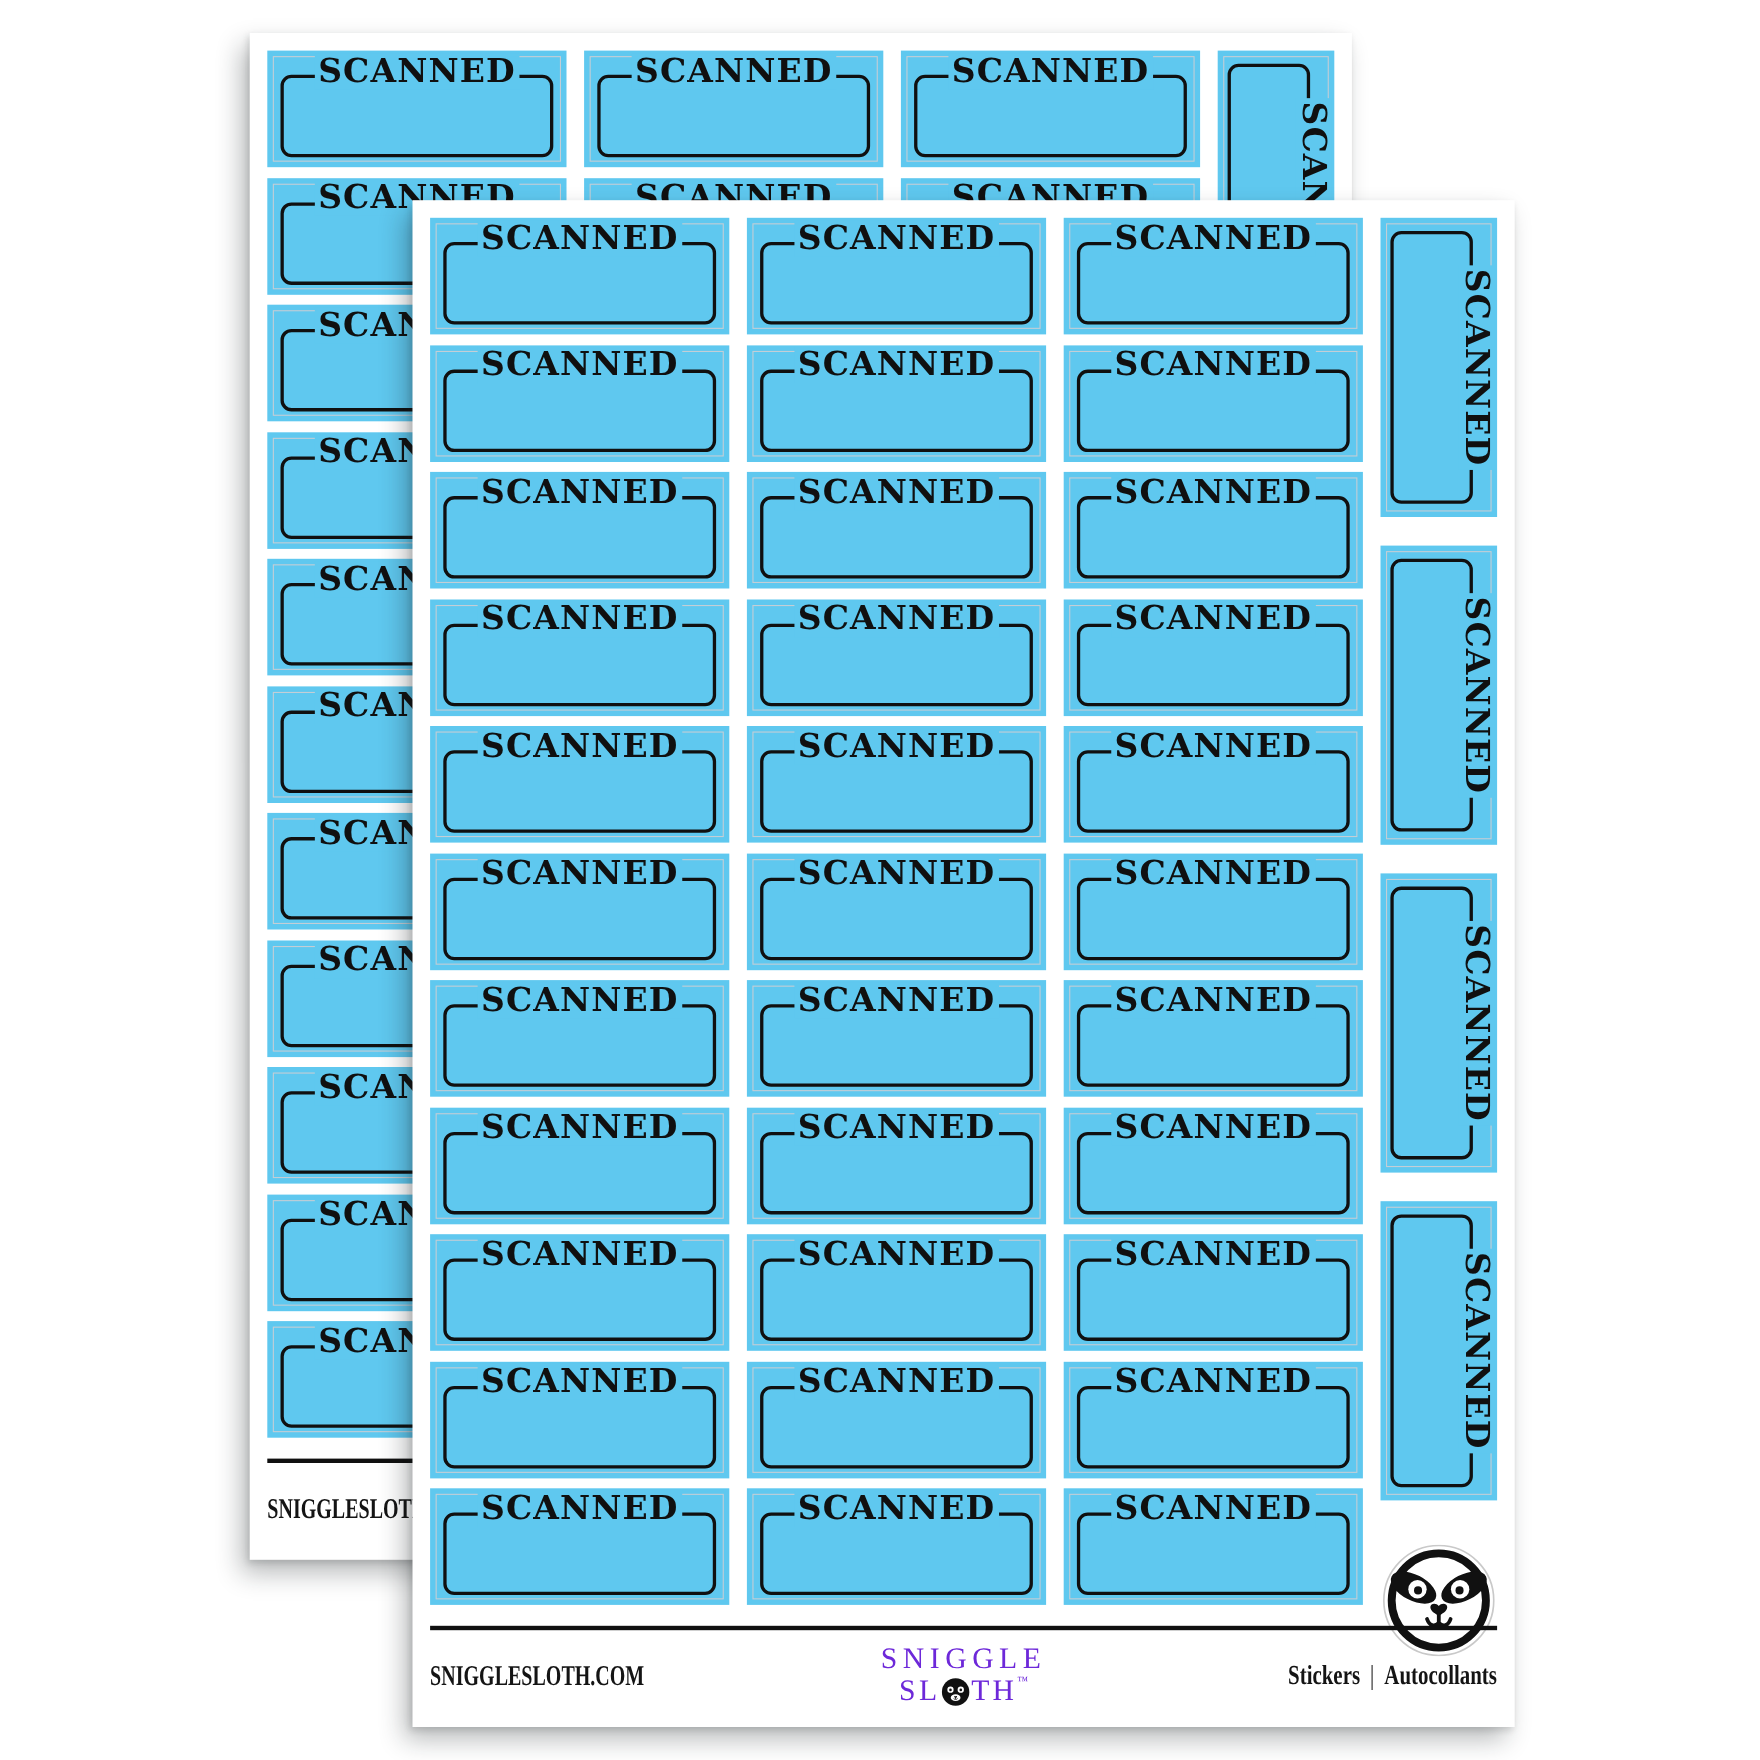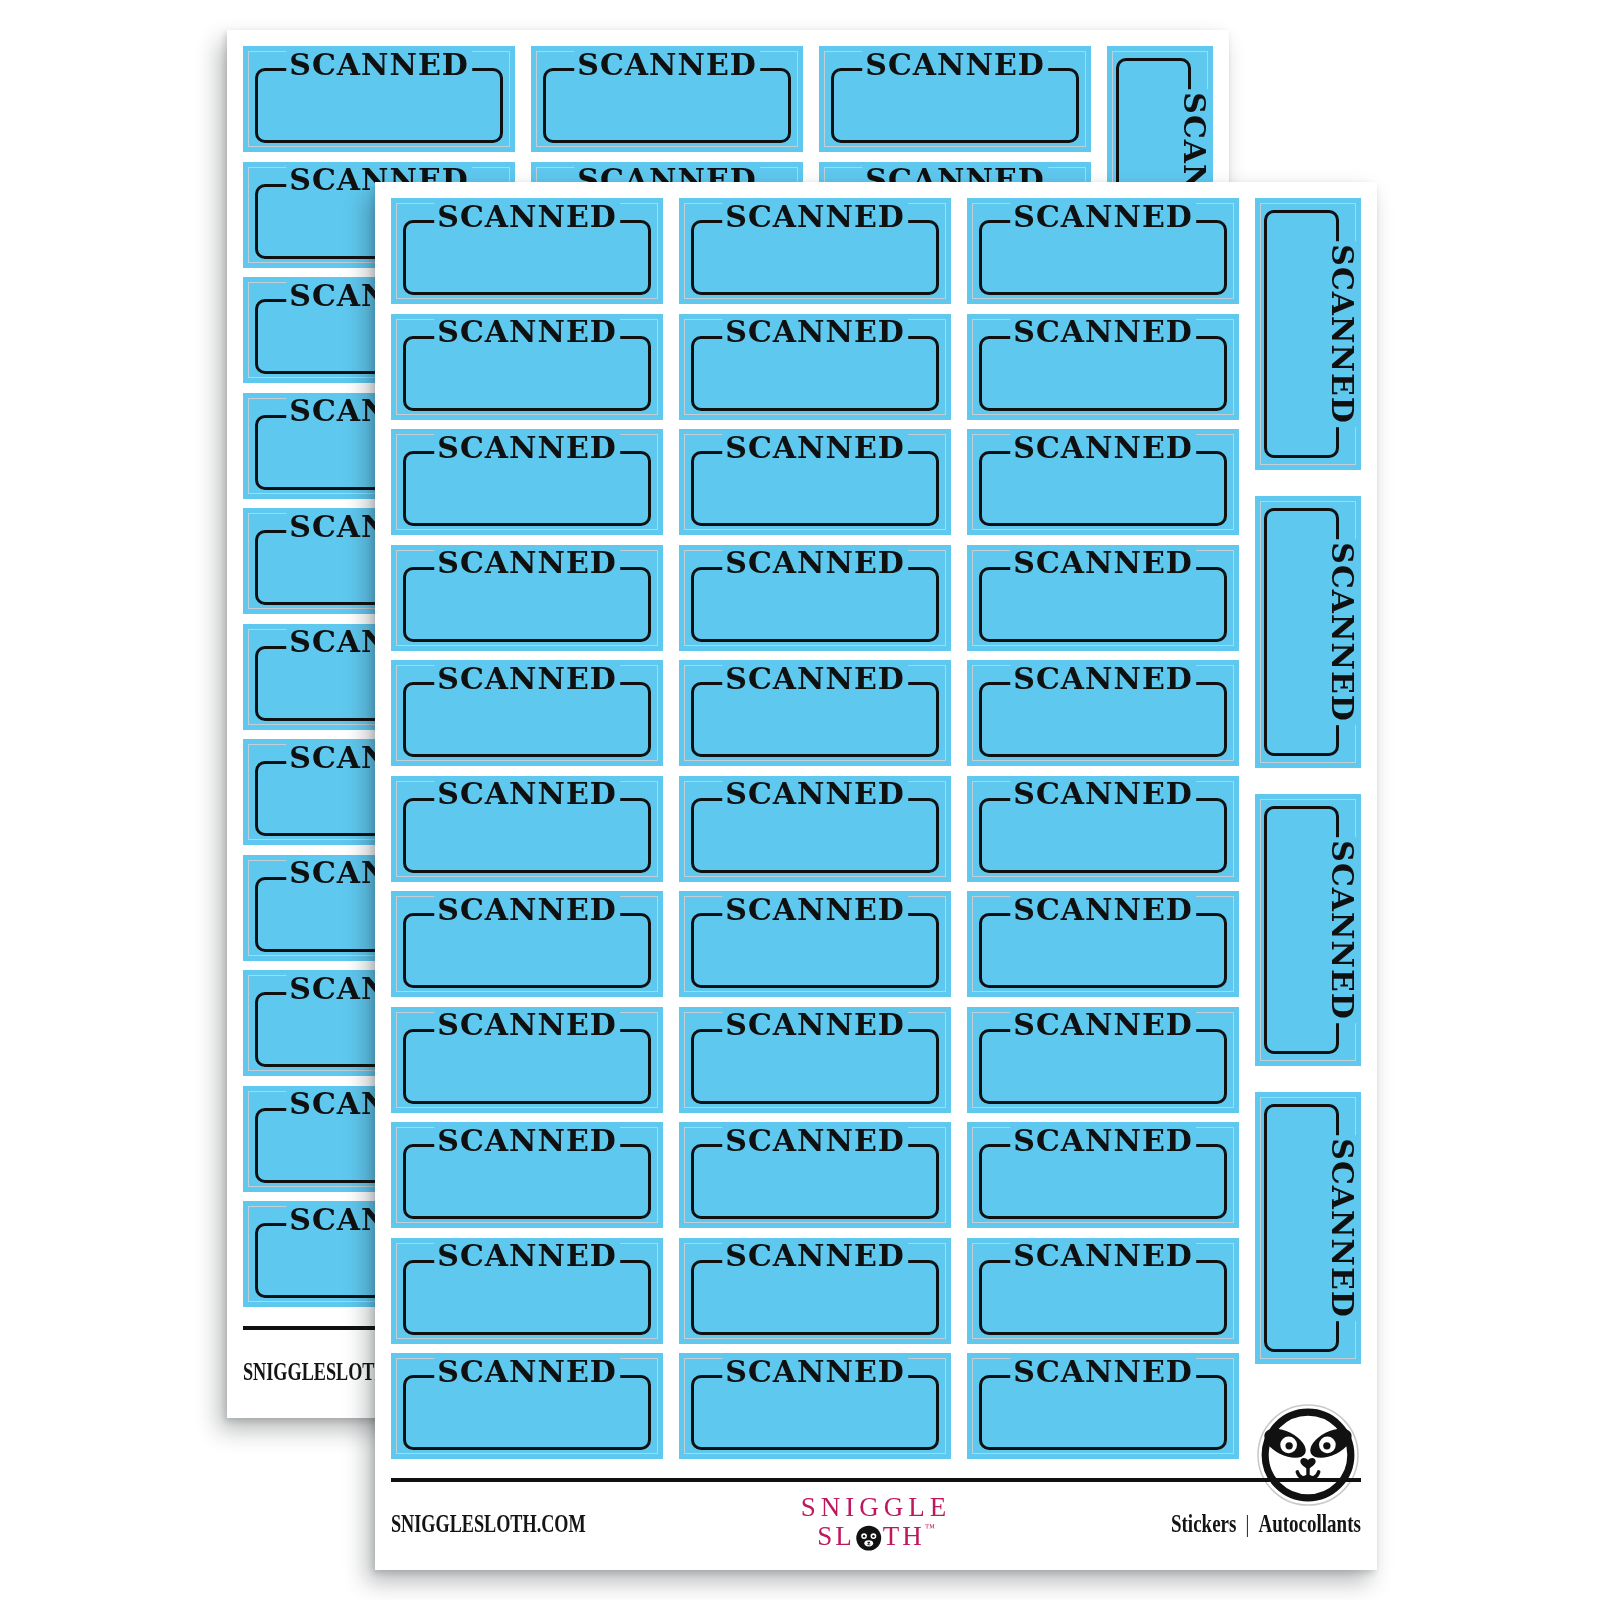--- a/index.html
+++ b/index.html
@@ -60,21 +60,21 @@
     font-family:"Liberation Serif",serif;font-weight:700;font-size:26px;color:#141414;
     letter-spacing:0px;transform:scaleX(0.70);transform-origin:left center;white-space:nowrap;
   }
   .types{
     font-family:"Liberation Serif",serif;font-weight:700;font-size:25px;color:#141414;
     transform:scaleX(0.76);transform-origin:right center;white-space:nowrap;
   }
   .types .bar{margin:0 12px;font-weight:400;}
   .brand{
     position:absolute;left:50%;top:50%;transform:translate(-50%,-52%);
-    text-align:center;color:#be185d;font-family:"Liberation Serif",serif;font-weight:400;
+    text-align:center;color:#6d28d9;font-family:"Liberation Serif",serif;font-weight:400;
   }
   .brand-top{font-size:27px;letter-spacing:5px;line-height:1.05;}
   .brand-bottom{font-size:27px;letter-spacing:3px;line-height:1.15;white-space:nowrap;}
   .mini-sloth{
     display:inline-block;width:26px;height:26px;vertical-align:-6px;margin:0 1px;
   }
   .mini-sloth svg{display:block;width:100%;height:100%;}
   .tm{font-size:10px;vertical-align:14px;letter-spacing:0;}
 </style>
 </head>

